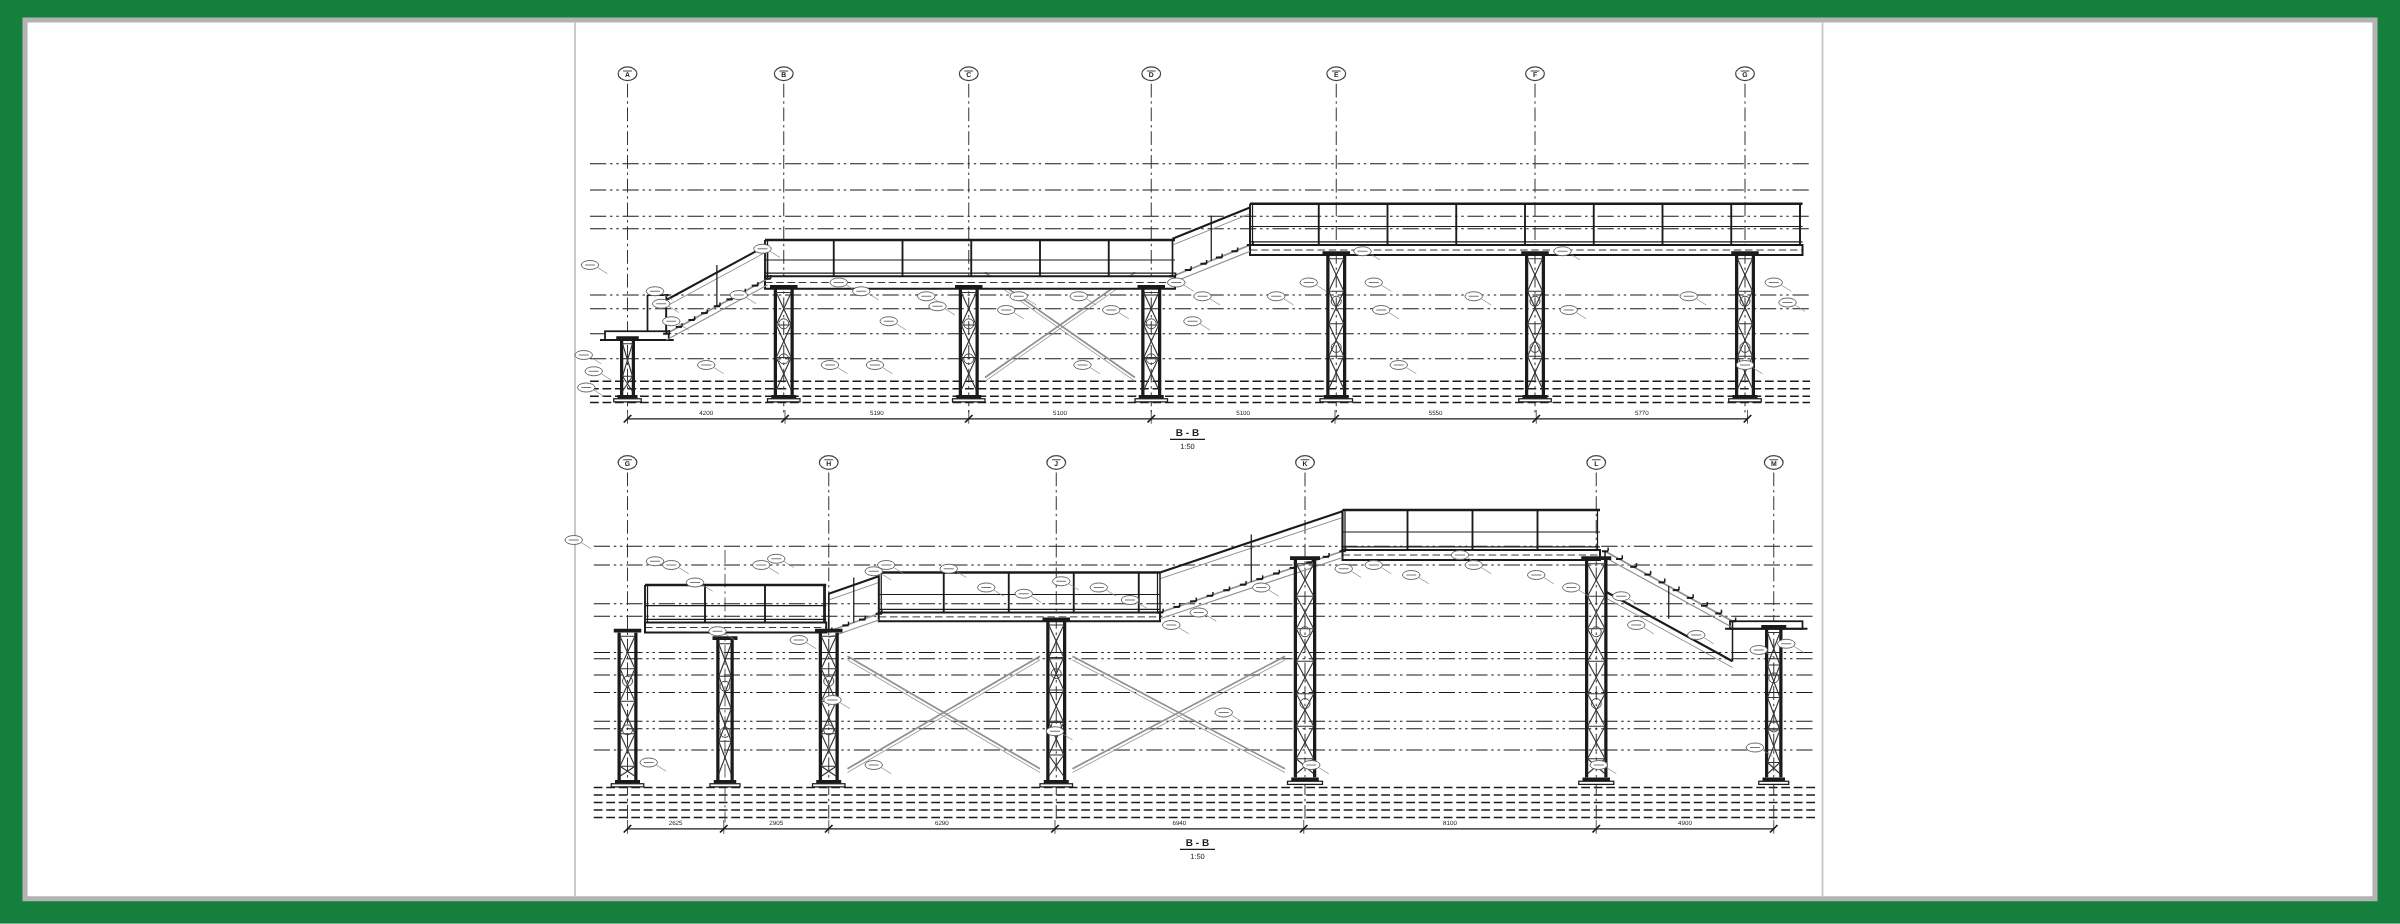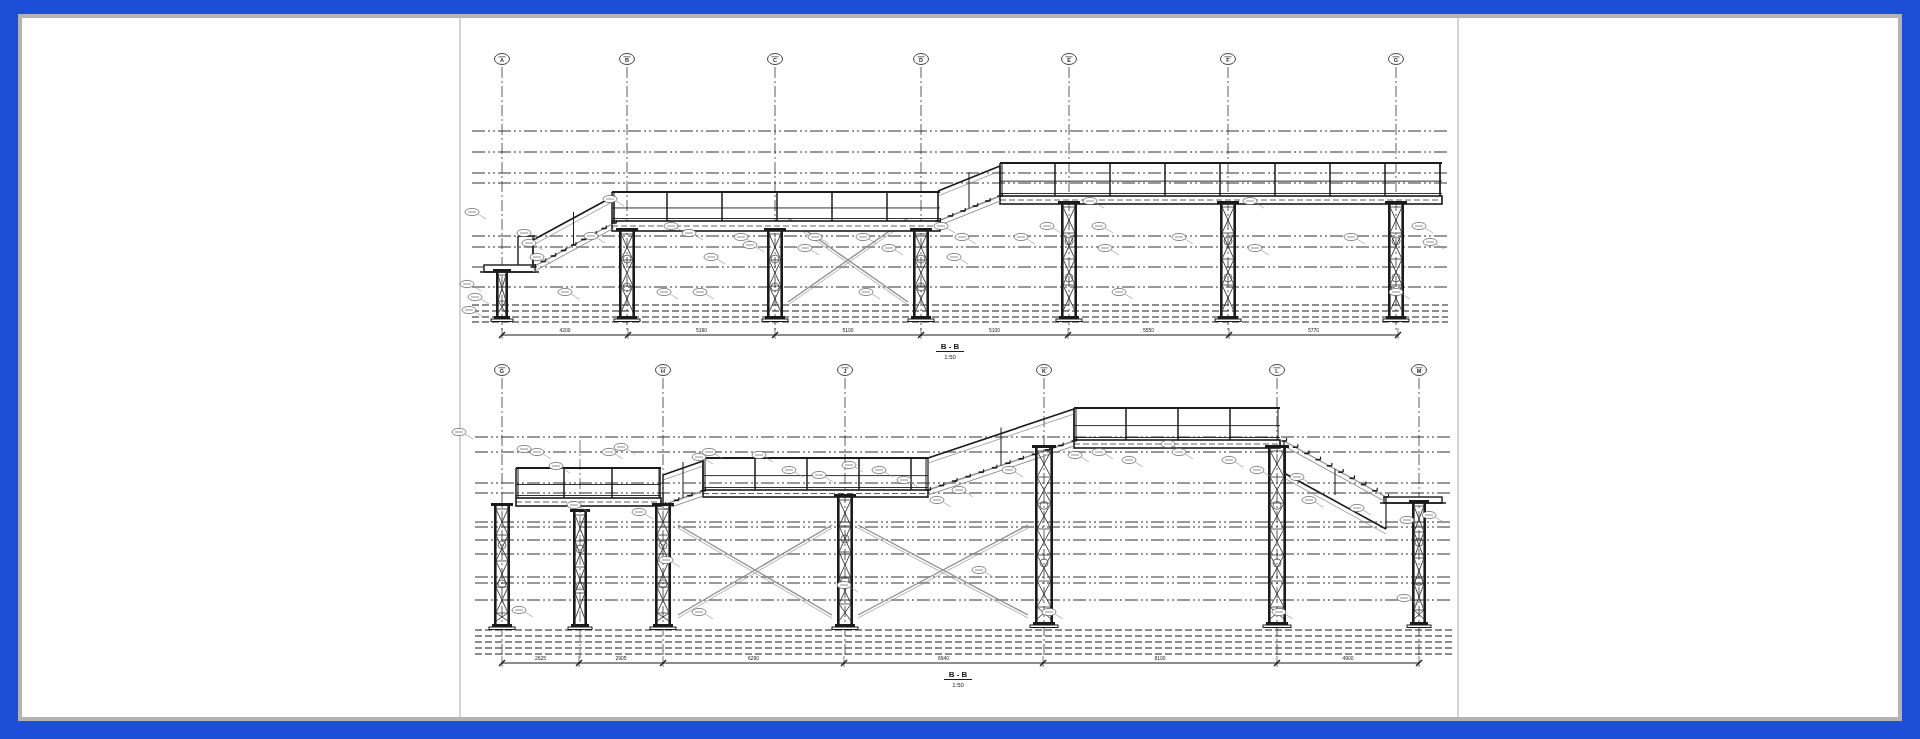--- a/index.html
+++ b/index.html
@@ -1,16 +1,16 @@
 <!DOCTYPE html>
 <html><head>
 <meta charset="utf-8">
 <style>
   html,body{margin:0;padding:0;background:#ffffff;}
-  #stage{position:relative;width:1920px;height:739px;background:#1d4ed8;overflow:hidden;
+  #stage{position:relative;width:1920px;height:739px;background:#15803d;overflow:hidden;
          font-family:"Liberation Sans", sans-serif;}
   svg{position:absolute;left:0;top:0;}
   text{font-family:"Liberation Sans", sans-serif;}
 </style>
 </head>
 <body>
 
 <div id="stage">
   <svg id="cad" width="1920" height="739" viewBox="0 0 1920 739" xmlns="http://www.w3.org/2000/svg">
       <rect x="20" y="16" width="1880" height="703" fill="#ffffff" stroke="#b3b3b3" stroke-width="4"></rect>

